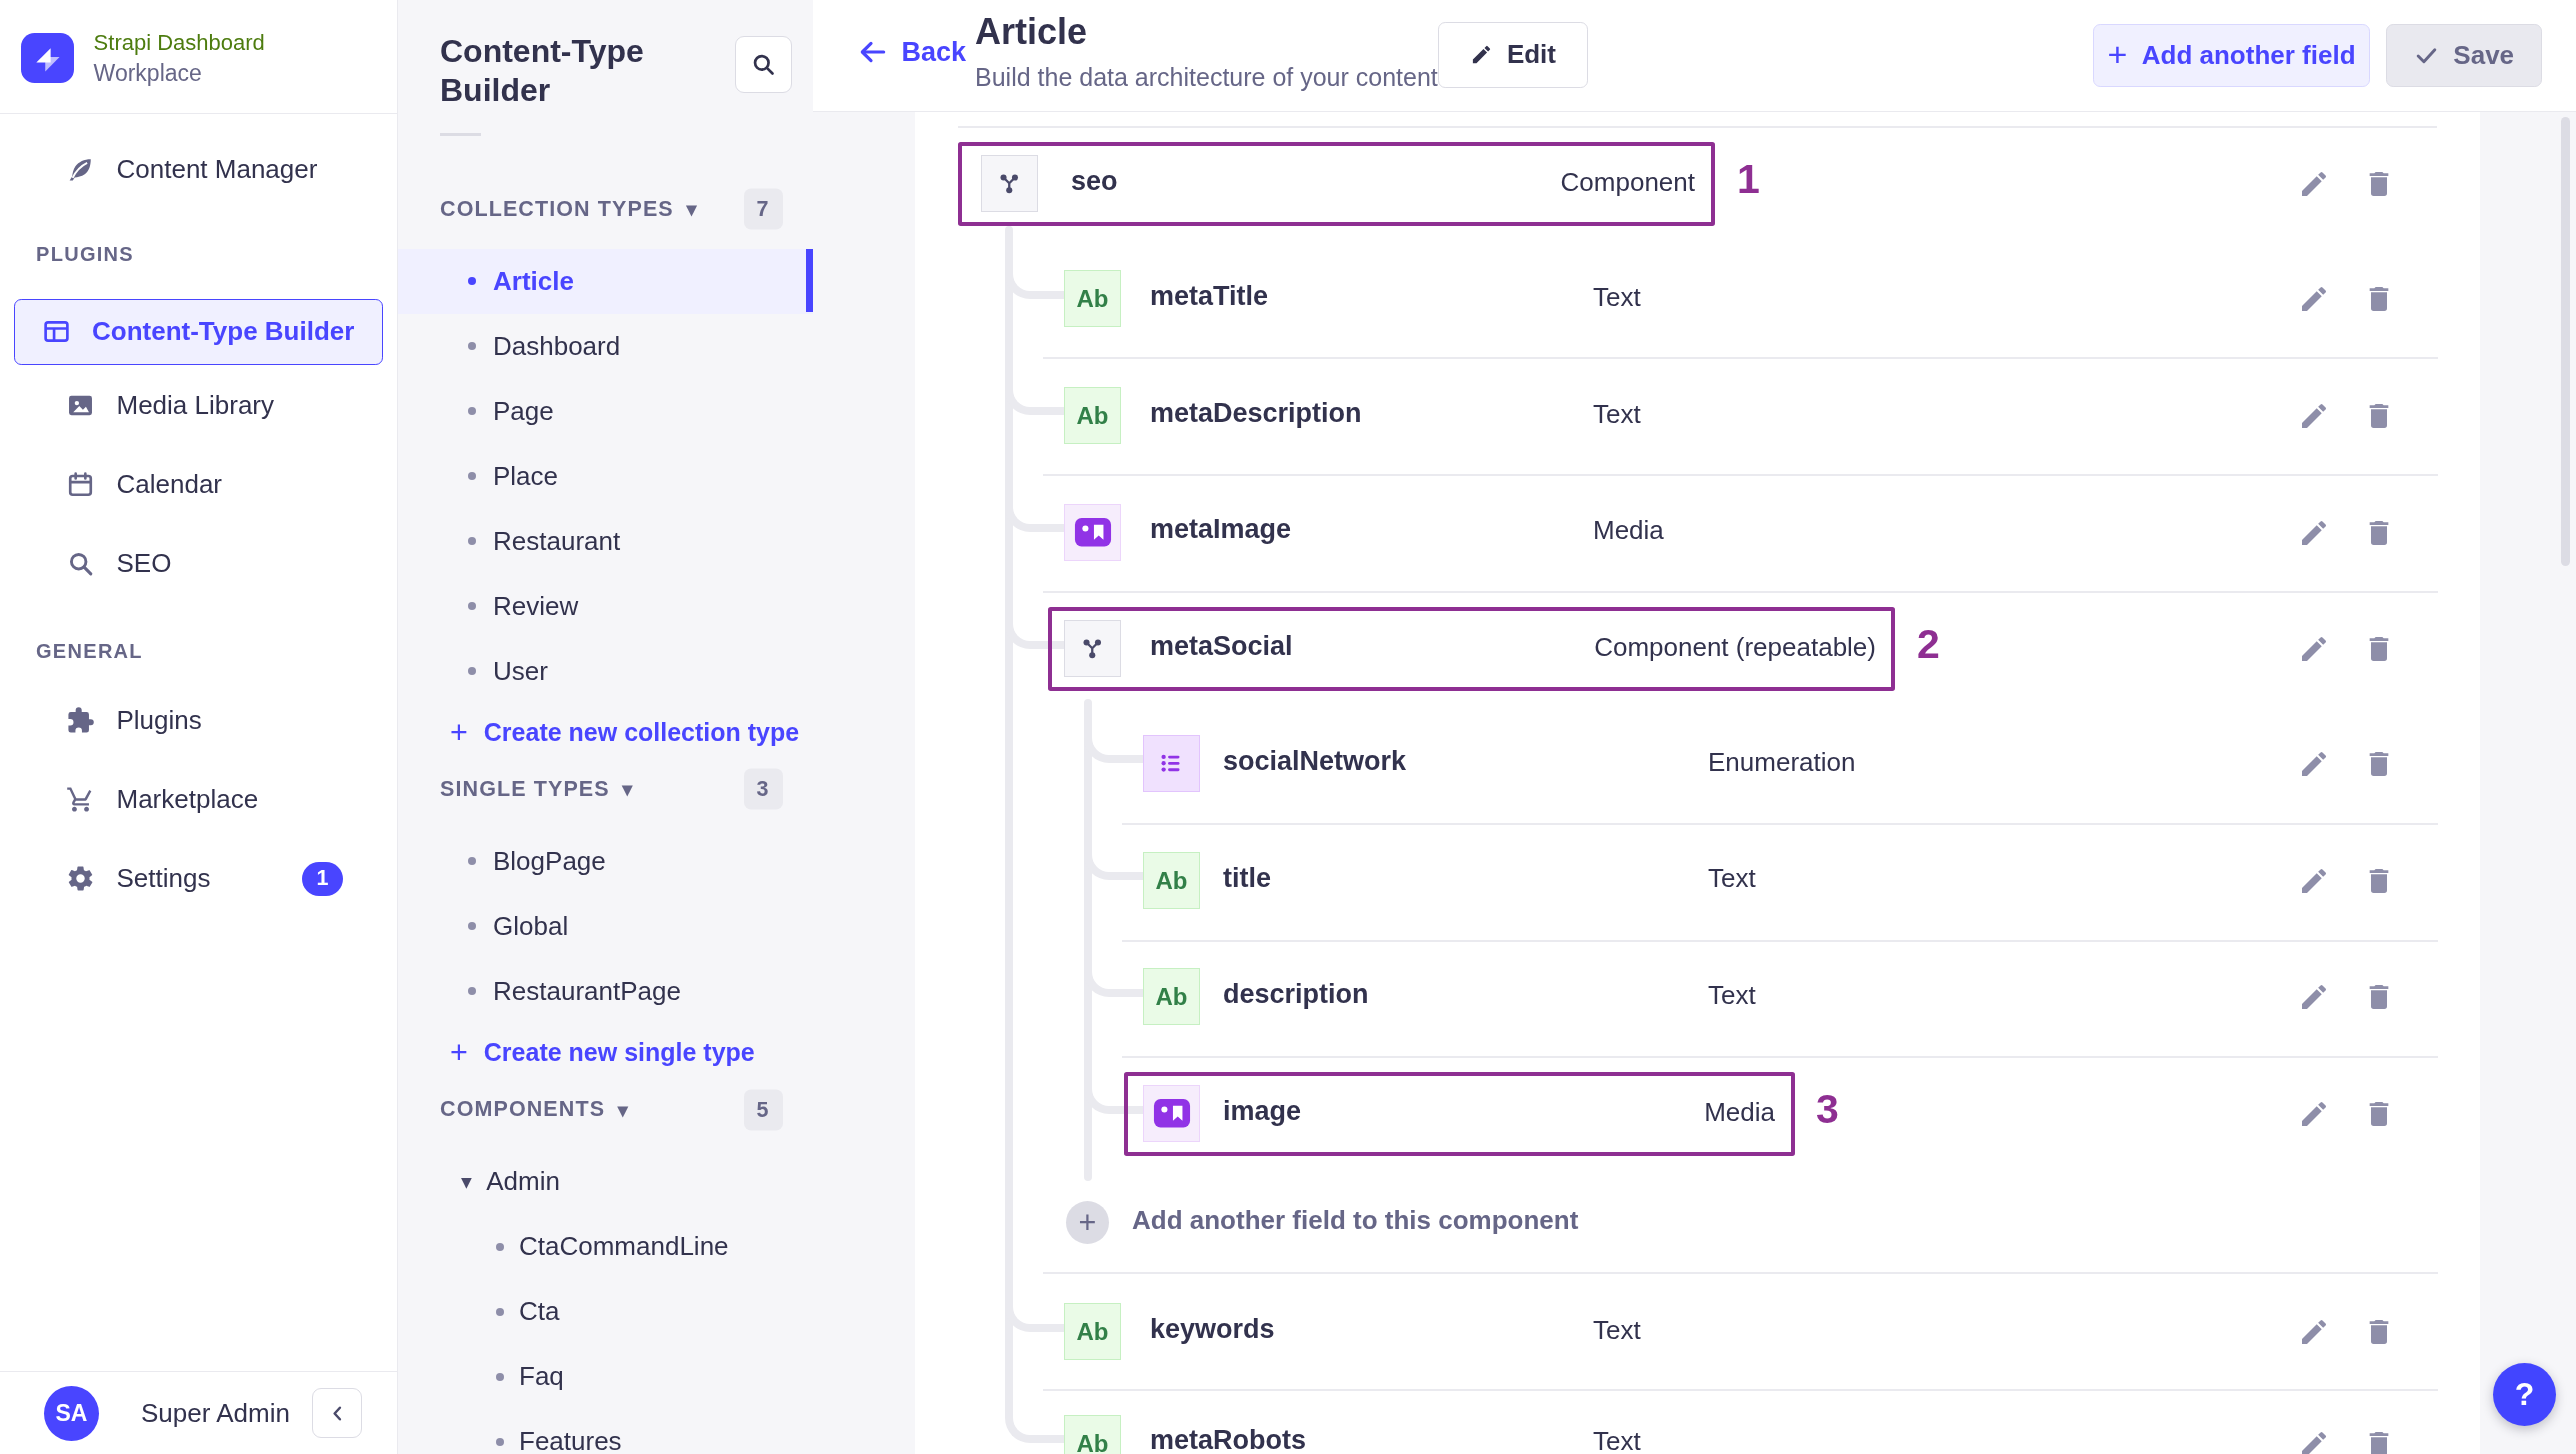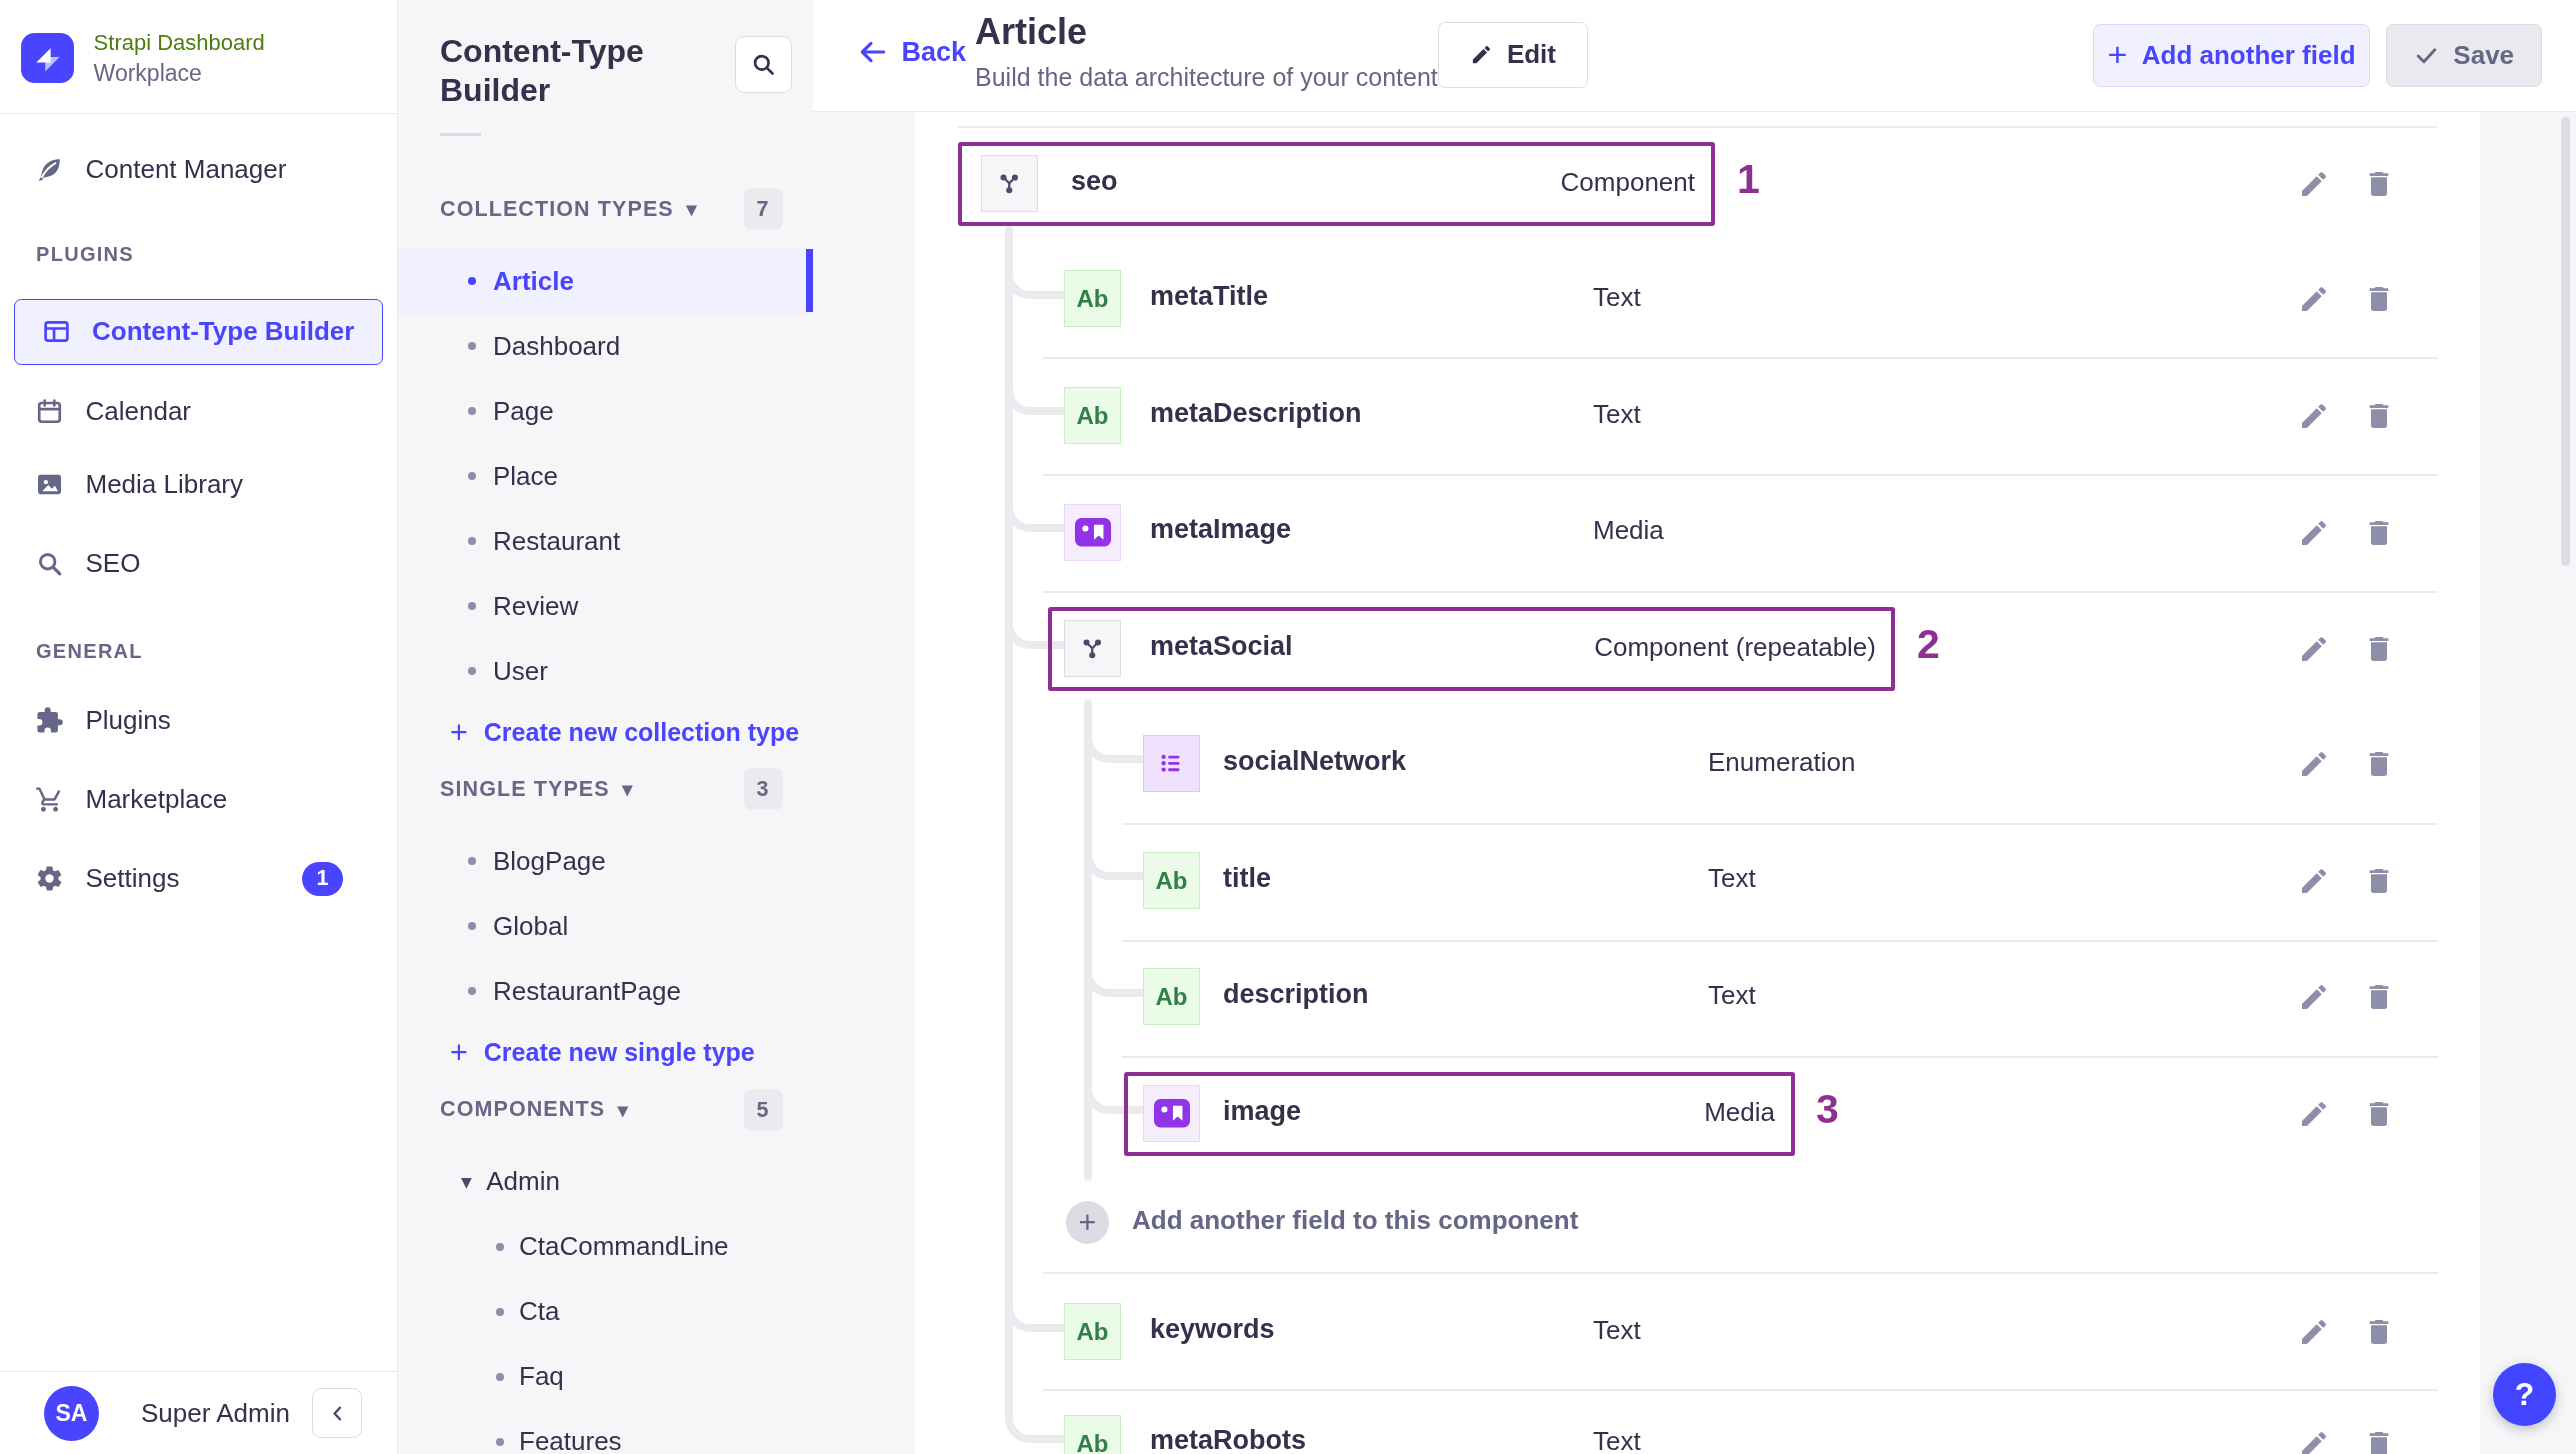--- a/index.html
+++ b/index.html
@@ -6,21 +6,21 @@
   *{box-sizing:border-box;}
   #app{position:relative;width:2576px;height:1454px;overflow:hidden;background:#f6f6f9;
        font-family:"Liberation Sans", sans-serif;color:#32324d;}
 
   
   #sidebar{position:absolute;left:0;top:0;width:398px;height:1454px;background:#fff;border-right:0.9px solid #eaeaef;}
   .ws-row{display:flex;align-items:center;gap:20px;padding:27px 21.5px 25px 20.6px;border-bottom:0.9px solid #eaeaef;}
   .ws-logo{width:53px;height:50px;border-radius:13.5px;background:#4945ff;position:relative;flex:0 0 auto;}
   .ws-name{font-size:22px;font-weight:400;color:#4d7c0f;line-height:32px;}
   .ws-sub{font-size:23px;color:#666687;line-height:29px;}
-  .nav-item{display:flex;align-items:center;height:65px;padding-left:24px;gap:21.5px;font-size:26px;font-weight:500;color:#32324d;cursor:pointer;margin-left:11px;}
+  .nav-item{display:flex;align-items:center;height:65px;padding-left:66px;gap:21.5px;font-size:26px;font-weight:500;color:#32324d;cursor:pointer;}
   .nav-item svg{flex:0 0 auto;color:#666687;}
   .nav-head{height:43px;display:flex;align-items:center;padding-left:36px;font-size:20px;font-weight:700;letter-spacing:1.3px;color:#666687;}
   .nav-item.active-box{margin:23px 14.4px 0 13.5px;height:66px;border:1.8px solid #4945ff;background:#f0f0ff;border-radius:7.2px;padding-left:27px;color:#4945ff;font-weight:600;}
   .nav-item.active-box svg{color:#4945ff;}
   .badge-pill{position:absolute;right:54px;top:50%;transform:translateY(-50%);min-width:41px;height:34px;border-radius:17px;background:#4945ff;color:#fff;font-size:21.5px;font-weight:700;display:flex;align-items:center;justify-content:center;padding:0 10.8px;}
   #sidebar-footer{position:absolute;left:0;bottom:0;width:398px;height:83px;border-top:0.9px solid #eaeaef;display:flex;align-items:center;}
   .avatar{width:55px;height:55px;border-radius:50%;background:#4945ff;color:#fff;font-size:23px;font-weight:700;display:flex;align-items:center;justify-content:center;margin-left:44px;}
   .user-name{margin-left:42px;font-size:26px;font-weight:500;color:#32324d;}
   .collapse-btn{position:absolute;right:36px;top:50%;transform:translateY(-50%);width:50px;height:50px;border:0.9px solid #dcdce4;border-radius:9px;background:#fff;display:flex;align-items:center;justify-content:center;cursor:pointer;color:#4a4a6a;}
 
@@ -111,38 +111,38 @@
         <div class="nav-head" style="margin-top: 30.5px;">PLUGINS</div>
         <div class="nav-item active-box">
           <span style="display:flex">
             <svg width="29" height="29" viewBox="0 0 24 24">
               <rect x="3" y="4.5" width="18" height="15" rx="2" fill="none" stroke="currentColor" stroke-width="2.2"></rect>
               <path d="M3 9.5 H21 M10 9.5 V19.5" stroke="currentColor" stroke-width="2.2"></path>
             </svg>
           </span>
           <span>Content-Type Builder</span>
         </div>
-        <div class="nav-item" style="margin-top: 14.4px;">
-          <span style="display:flex">
-            <svg width="29" height="29" viewBox="0 0 24 24">
-              <rect x="3.5" y="5" width="17" height="15.5" rx="2" fill="none" stroke="currentColor" stroke-width="2.2"></rect>
-              <path d="M8 3 V7 M16 3 V7 M3.5 10 H20.5" stroke="currentColor" stroke-width="2.2" stroke-linecap="round"></path>
-            </svg>
-          </span>
-          <span>Calendar</span>
-        </div>
         <div class="nav-item" style="margin-top: 8px;">
           <span style="display:flex">
             <svg width="29" height="29" viewBox="0 0 24 24">
               <rect x="2.5" y="4" width="19" height="16" rx="2" fill="currentColor"></rect>
               <circle cx="9" cy="10" r="1.8" fill="#fff"></circle>
               <path d="M6 17.5 L11 12.5 L14 15.5 L16.5 13 L19 17.5 Z" fill="#fff"></path>
             </svg>
           </span>
           <span>Media Library</span>
+        </div>
+        <div class="nav-item" style="margin-top: 14.4px;">
+          <span style="display:flex">
+            <svg width="29" height="29" viewBox="0 0 24 24">
+              <rect x="3.5" y="5" width="17" height="15.5" rx="2" fill="none" stroke="currentColor" stroke-width="2.2"></rect>
+              <path d="M8 3 V7 M16 3 V7 M3.5 10 H20.5" stroke="currentColor" stroke-width="2.2" stroke-linecap="round"></path>
+            </svg>
+          </span>
+          <span>Calendar</span>
         </div>
         <div class="nav-item" style="margin-top: 14.4px;">
           <span style="display:flex">
             <svg width="29" height="29" viewBox="0 0 24 24">
               <circle cx="10.5" cy="10.5" r="6" fill="none" stroke="currentColor" stroke-width="2.4"></circle>
               <path d="M15 15 L20.5 20.5" stroke="currentColor" stroke-width="2.6" stroke-linecap="round"></path>
             </svg>
           </span>
           <span>SEO</span>
         </div>

